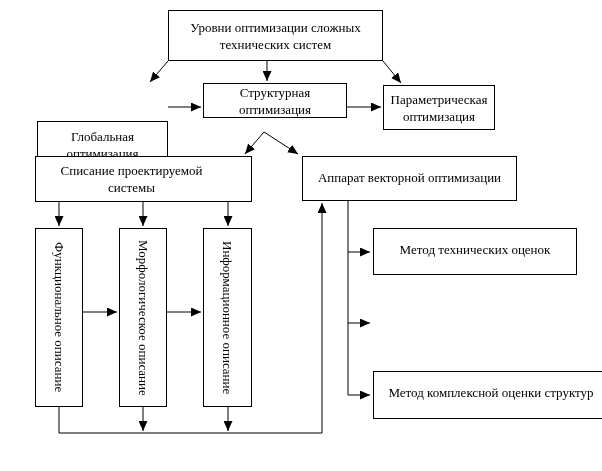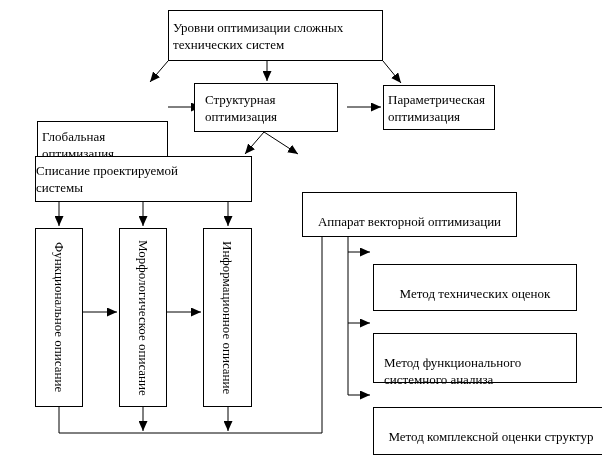--- a/index.html
+++ b/index.html
@@ -22,25 +22,26 @@
     top: 0;
     pointer-events: none;
   }
   .box {
     position: absolute;
     box-sizing: border-box;
     border: 1px solid #000000;
     background: #ffffff;
     display: flex;
     justify-content: center;
+    text-align: center;
     font-size: 13px;
     line-height: 17px;
   }
   .v-center { align-items: center; }
-  .v-top    { align-items: flex-start; padding-top: 20px; margin-top: 36px; }
+  .v-top    { align-items: flex-start; padding-top: 12px; }
   .vert {
     writing-mode: vertical-rl;
     align-items: center;
     justify-content: center;
     text-align: center;
   }
   .pad-sm { padding-left: 4px;  padding-right: 4px; }
   .pad-md { padding-left: 10px; padding-right: 10px; }
   .pad-lg { padding-right: 24px; }
 </style>
@@ -77,21 +78,21 @@
   </svg>
 
   <div class="box v-center pad-sm" style="left:168px; top:10px;  width:215px; height:51px;">
     <span>Уровни оптимизации сложных технических систем</span>
   </div>
 
   <div class="box v-center pad-sm" style="left:37px; top:84px; width:131px; height:47px;margin-top:37px;">
     <span>Глобальная оптимизация</span>
   </div>
 
-  <div class="box v-center pad-md" style="left:194px; top:83px; width:144px; height:49px;">
+  <div class="box v-center pad-md" style="left:203px; top:83px; width:144px; height:35px;">
     <span>Структурная оптимизация</span>
   </div>
 
   <div class="box v-center pad-sm" style="left:383px; top:85px; width:112px; height:45px;">
     <span>Параметрическая оптимизация</span>
   </div>
 
   <div class="box v-center pad-lg" style="left:35px; top:156px; width:217px; height:46px;">
     <span>Списание проектируемой системы</span>
   </div>
@@ -109,21 +110,18 @@
   </div>
 
   <div class="box vert" style="left:203px; top:228px; width:49px; height:179px;">
     <span>Информационное описание</span>
   </div>
 
   <div class="box v-top pad-sm" style="left:373px; top:228px; width:204px; height:47px;">
     <span>Метод технических оценок</span>
   </div>
 
-  <div class="box v-top pad-md" style="left:373px; top:297px; width:204px; height:50px;">
-    <span>Метод функционального системного анализа</span>
-  </div>
 
   <div class="box v-top pad-md" style="left:373px; top:371px; width:236px; height:48px;">
     <span>Метод комплексной оценки структур</span>
   </div>
 
 </div>
 
 </body></html>

